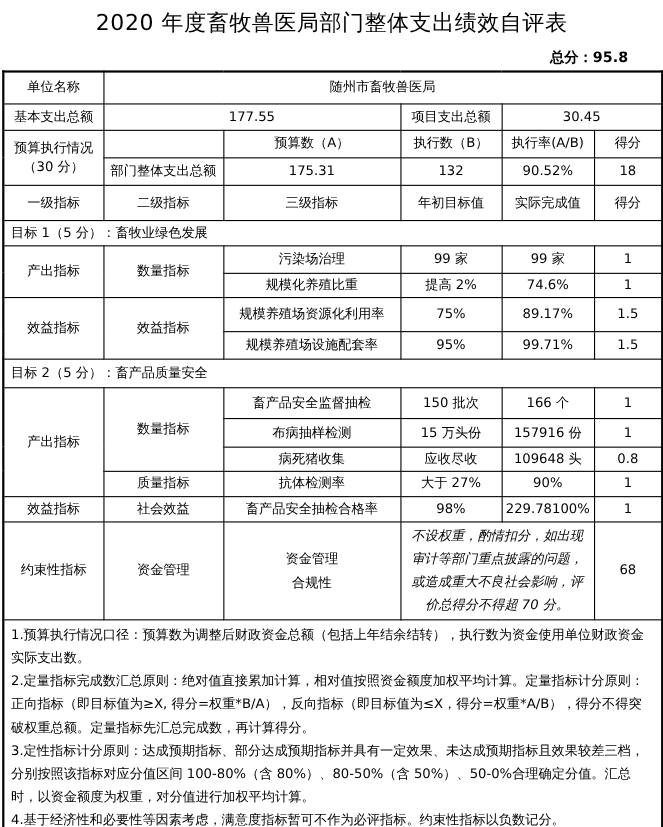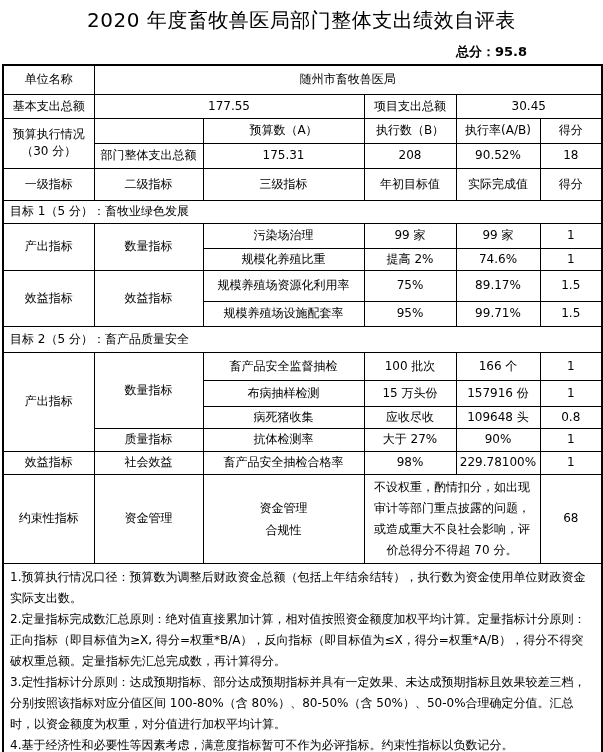--- a/index.html
+++ b/index.html
@@ -12,21 +12,21 @@
   }
   .doc-title {
     text-align: center;
     font-size: 20px;
     font-weight: normal;
     padding-top: 7px;
     letter-spacing: 0.5px;
   }
   .score-line {
     text-align: right;
-    padding-right: 76px;
+    padding-right: 32px;
     font-size: 13px;
     font-weight: bold;
     margin-top: 9px;
     margin-bottom: 3px;
   }
   table.eval-table {
     border-collapse: collapse;
     table-layout: fixed;
     width: 599px;
     margin-left: 2px;
@@ -43,20 +43,21 @@
     word-break: break-all;
   }
   .eval-table td.left {
     text-align: left;
     padding-left: 6px;
     margin-left: 48px;
   }
   .eval-table td.constraint-target {
     line-height: 21px;
     padding: 2px 5px;
+    font-style: italic;
   }
   .eval-table td.notes-cell {
     text-align: left;
     vertical-align: top;
     padding: 3px 6px;
     line-height: 21px;
   }
   .notes-cell .note { margin: 0; }
   .two-line div { line-height: 22px; }
 </style>
@@ -94,21 +95,21 @@
     <td></td>
     <td>预算数（A）</td>
     <td>执行数（B）</td>
     <td>执行率(A/B)</td>
     <td>得分</td>
   </tr>
 
   <tr style="height:25px">
     <td>部门整体支出总额</td>
     <td>175.31</td>
-    <td>208</td>
+    <td>132</td>
     <td>90.52%</td>
     <td>18</td>
   </tr>
 
   <tr style="height:32px">
     <td>一级指标</td>
     <td>二级指标</td>
     <td>三级指标</td>
     <td>年初目标值</td>
     <td>实际完成值</td>
@@ -149,21 +150,21 @@
   </tr>
 
   <tr style="height:26px">
     <td colspan="6" class="left">目标 2（5 分）：畜产品质量安全</td>
   </tr>
 
   <tr style="height:28px">
     <td rowspan="4">产出指标</td>
     <td rowspan="3">数量指标</td>
     <td>畜产品安全监督抽检</td>
-    <td>100 批次</td>
+    <td>150 批次</td>
     <td>166 个</td>
     <td>1</td>
   </tr>
   <tr style="height:26px">
     <td>布病抽样检测</td>
     <td>15 万头份</td>
     <td>157916 份</td>
     <td>1</td>
   </tr>
   <tr style="height:22px">

